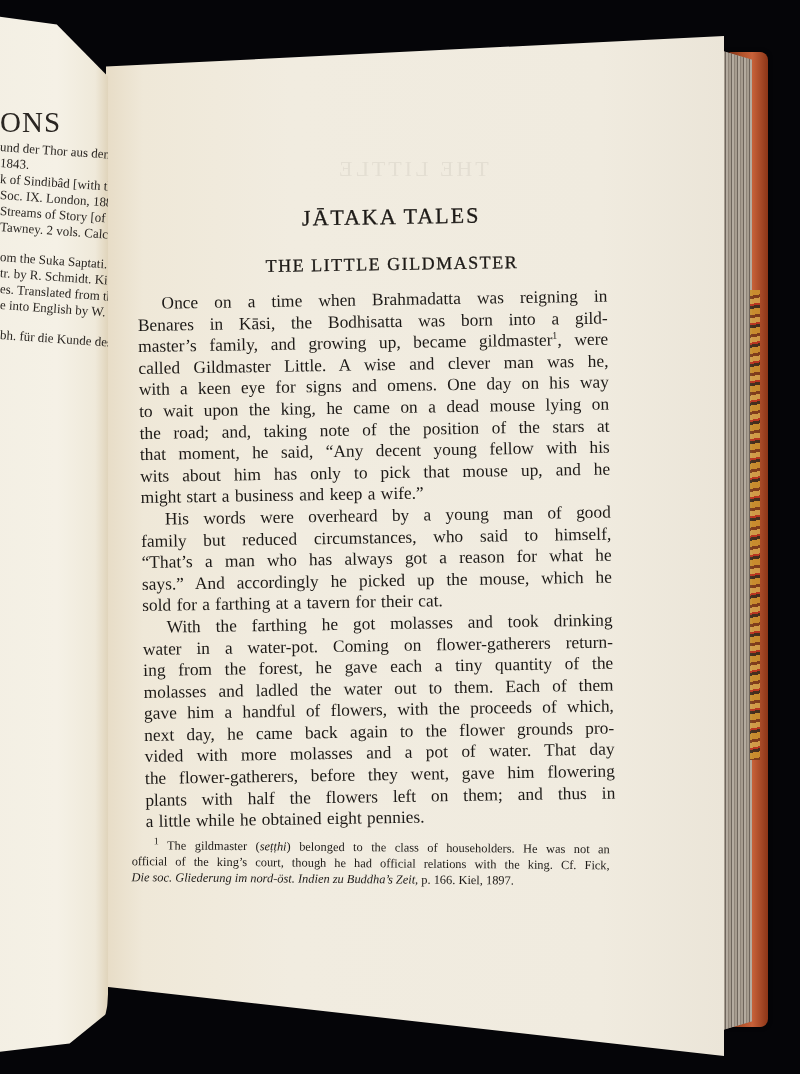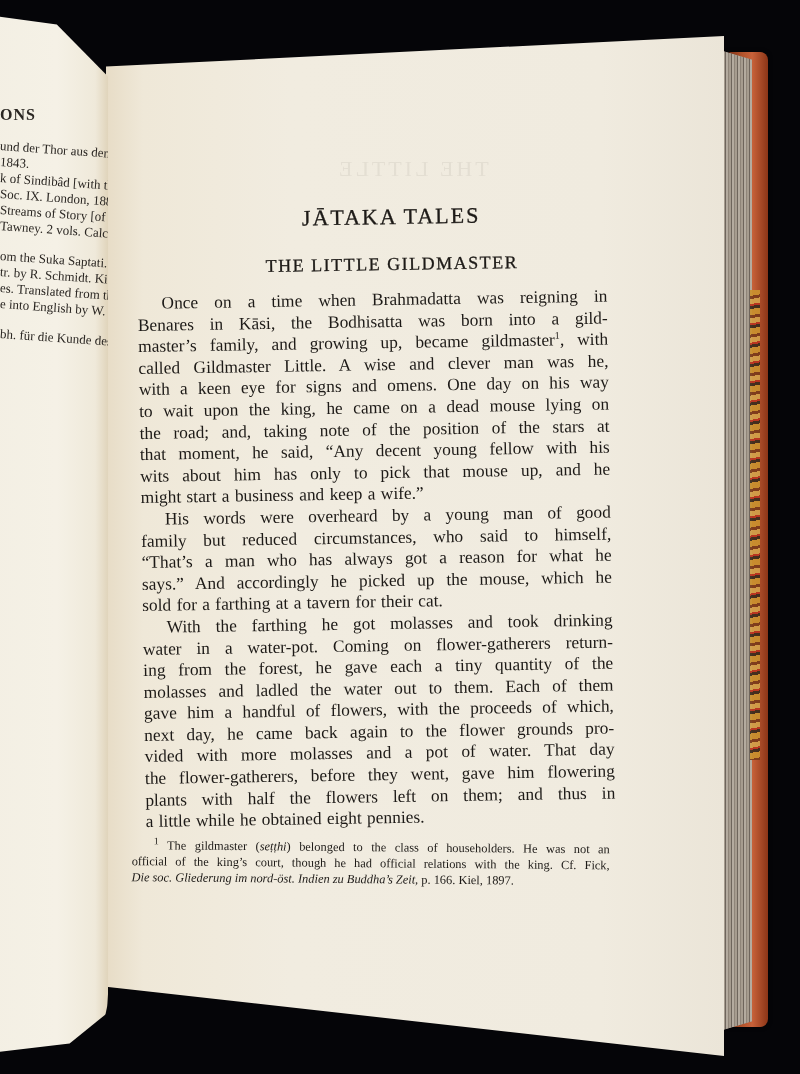--- a/index.html
+++ b/index.html
@@ -73,21 +73,21 @@
       overflow: hidden;
       clip-path: polygon(0 0, 60% 1%, 100% 6%, 100% 96%, 70% 99%, 0 100%);
     }
     .left-text {
       position: absolute; left: 20px; top: 92px;
       font-family: "Liberation Serif", serif;
       color: #2a2622;
       font-size: 13px;
       white-space: nowrap;
     }
-    .left-text .heading { font-size: 16px; font-weight: bold; letter-spacing: 1px; margin-bottom: 14px; }
+    .left-text .heading { font-size: 29px; font-weight: normal; letter-spacing: 1px; }
     .left-text .ln { line-height: 16px; transform: rotate(4deg); transform-origin: left center; }
     .left-text .gap { height: 14px; }
 
     
     .text-block {
       position: absolute;
       left: 136px; top: 208px;
       width: 470px;
       font-family: "Liberation Serif", serif;
       color: #1d1a17;
@@ -171,21 +171,21 @@
   </div>
 
   <div class="text-block">
     <div class="book-title">JĀTAKA TALES</div>
     <div class="story-title">THE LITTLE GILDMASTER</div>
 
     <div class="body">
 
       <span class="line indent">Once on a time when Brahmadatta was reigning in</span>
       <span class="line">Benares in Kāsi, the Bodhisatta was born into a gild-</span>
-      <span class="line"><span>master’s family, and growing up, became gildmaster</span><sup>1</sup><span>, with</span></span>
+      <span class="line"><span>master’s family, and growing up, became gildmaster</span><sup>1</sup><span>, were</span></span>
       <span class="line">called Gildmaster Little.  A wise and clever man was he,</span>
       <span class="line">with a keen eye for signs and omens.  One day on his way</span>
       <span class="line">to wait upon the king, he came on a dead mouse lying on</span>
       <span class="line">the road; and, taking note of the position of the stars at</span>
       <span class="line">that moment, he said, “Any decent young fellow with his</span>
       <span class="line">wits about him has only to pick that mouse up, and he</span>
       <span class="line last">might start a business and keep a wife.”</span>
 
       <span class="line indent">His words were overheard by a young man of good</span>
       <span class="line">family but reduced circumstances, who said to himself,</span>

